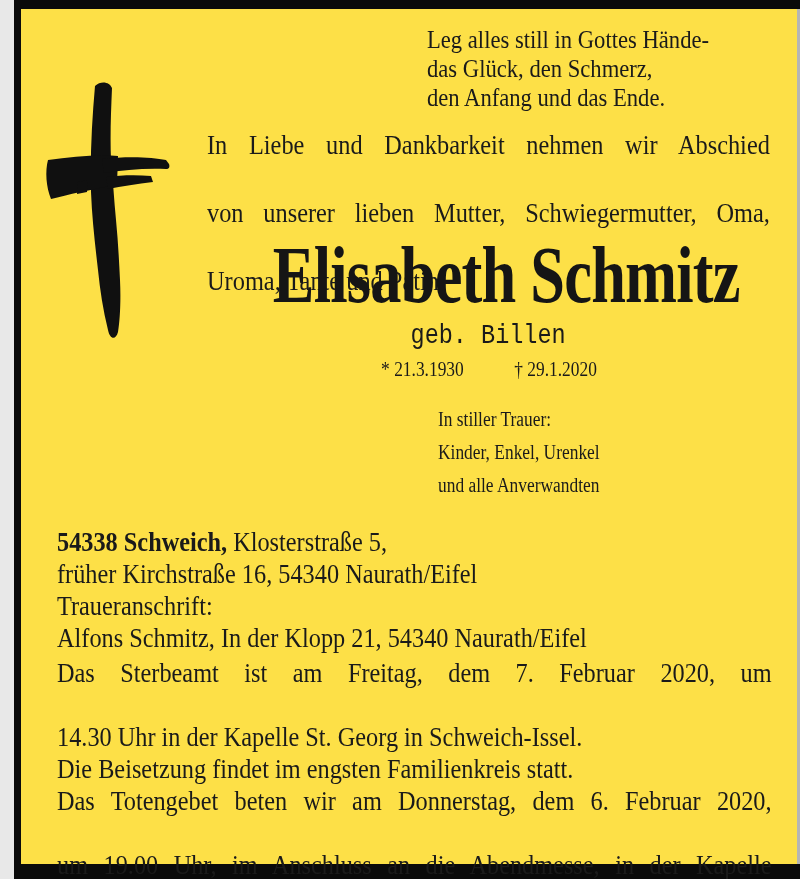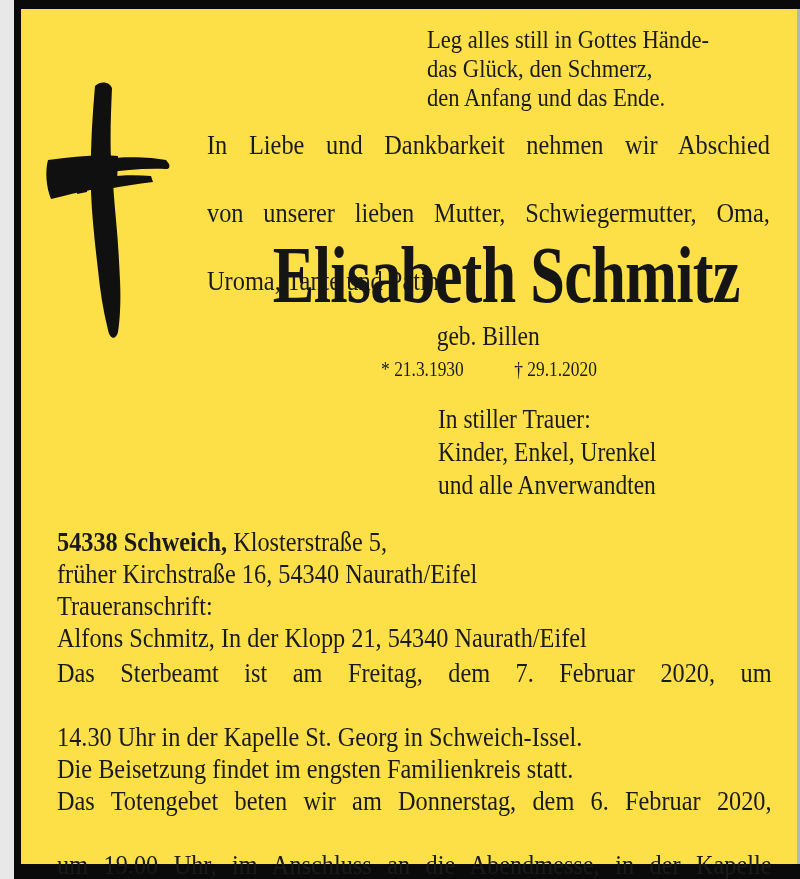--- a/index.html
+++ b/index.html
@@ -33,25 +33,25 @@
   .j::after { content:""; display:inline-block; width:100%; }
 
   .name-row { left:193px; top:235px; width:563px; text-align:center; white-space:nowrap; }
   .name-inner {
     display:inline-block;
     font-size:80px; line-height:80px; font-weight:bold;
     letter-spacing:-1px;
     transform: scaleX(0.78); transform-origin: 50% 50%;
     color:#151515;
   }
-  .subname { left:193px; top:322px; width:563px; text-align:center; font-size:27px; line-height:28px; }
+  .subname { left:193px; top:322px; width:563px; text-align:center; font-size:27px; line-height:28px;font-family:Liberation Mono, monospace; }
   .dates   { left:193px; top:354px; width:563px; text-align:center; font-size:20px; line-height:30px; }
   .dates .pair { display:inline-flex; gap:58px; transform:scaleX(0.87); transform-origin:50% 50%; white-space:nowrap; }
 
-  .mourning { left:424px; top:403px; font-size:27px; line-height:33px; white-space:nowrap; }
+  .mourning { left:424px; top:403px; font-size:20px; line-height:33px; white-space:nowrap; }
 
   .lower { left:43px; top:526px; font-size:27px; line-height:32px; }
   .lower .inner { width:794px; transform:scaleX(0.90); transform-origin:0 0; }
   .lower .svc { margin-top:3px; }
   .bold { font-weight:bold; }
 
   .cross { left:28px; top:72px; width:140px; height:280px; }
 </style>
 </head>
 <body>

